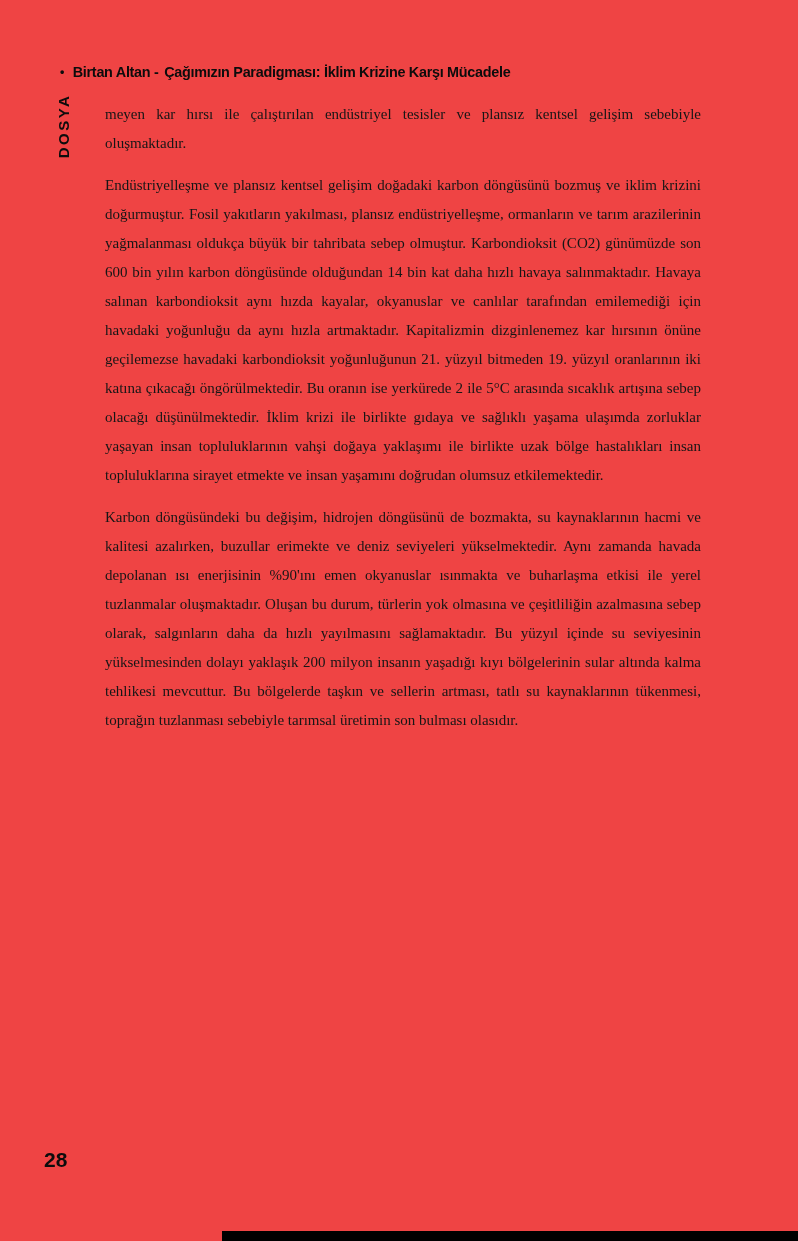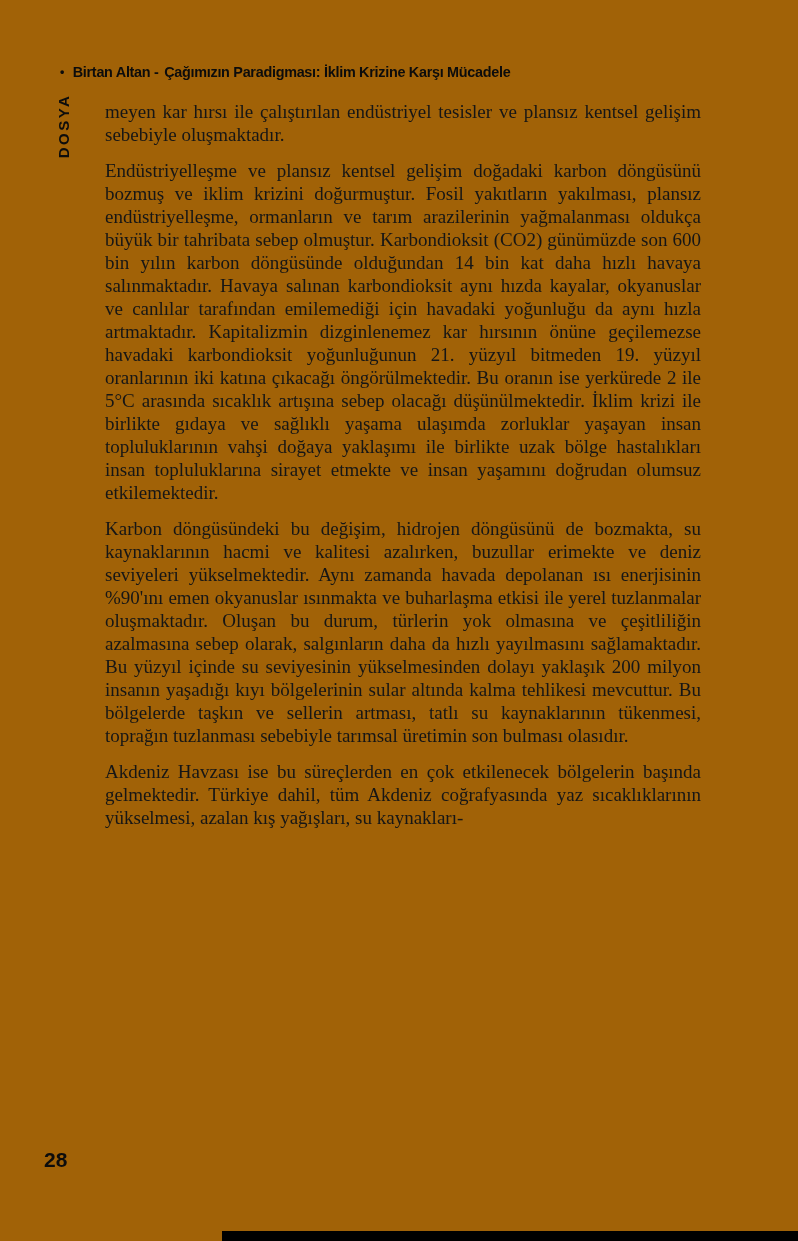--- a/index.html
+++ b/index.html
@@ -4,21 +4,21 @@
 <style>
   html, body {
     margin: 0;
     padding: 0;
     background: #ffffff;
   }
   .page {
     position: relative;
     width: 798px;
     height: 1241px;
-    background: #a16207;
+    background: #ef4444;
     color: #161616;
     font-family: "Liberation Serif", serif;
     overflow: hidden;
   }
   .page-header {
     position: absolute;
     left: 60px;
     top: 63px;
     font-family: "Liberation Sans", sans-serif;
     font-size: 15px;
@@ -57,22 +57,22 @@
   .article-body {
     position: absolute;
     left: 105px;
     top: 100px;
     width: 596px;
     text-align: justify;
     hyphens: auto;
   }
   .article-body p {
     margin: 0 0 13px 0;
-    font-size: 19px;
-    line-height: 23px;
+    font-size: 15px;
+    line-height: 29px;
     color: #161616;
   }
   .page-number {
     position: absolute;
     left: 44px;
     top: 1148px;
     font-family: "Liberation Sans", sans-serif;
     font-size: 21px;
     font-weight: bold;
     color: #0c0c0c;
@@ -94,20 +94,19 @@
   <header class="page-header">
     <span class="bullet">•</span><span class="author">Birtan Altan - </span><span class="title">Çağımızın Paradigması: İklim Krizine Karşı Mücadele</span>
   </header>
 
   <div class="section-label">DOSYA</div>
 
   <main class="article-body">
     <p>meyen kar hırsı ile çalıştırılan endüstriyel tesisler ve plansız kentsel gelişim sebebiyle oluşmaktadır.</p>
     <p>Endüstriyelleşme ve plansız kentsel gelişim doğadaki karbon döngüsünü bozmuş ve iklim krizini doğurmuştur. Fosil yakıtların yakılması, plansız endüstriyelleşme, ormanların ve tarım arazilerinin yağmalanması oldukça büyük bir tahribata sebep olmuştur. Karbondioksit (CO2) günümüzde son 600 bin yılın karbon döngüsünde olduğundan 14 bin kat daha hızlı havaya salınmaktadır. Havaya salınan karbondioksit aynı hızda kayalar, okyanuslar ve canlılar tarafından emilemediği için havadaki yoğunluğu da aynı hızla artmaktadır. Kapitalizmin dizginlenemez kar hırsının önüne geçilemezse havadaki karbondioksit yoğunluğunun 21. yüzyıl bitmeden 19. yüzyıl oranlarının iki katına çıkacağı öngörülmektedir. Bu oranın ise yerkürede 2 ile 5°C arasında sıcaklık artışına sebep olacağı düşünülmektedir. İklim krizi ile birlikte gıdaya ve sağlıklı yaşama ulaşımda zorluklar yaşayan insan topluluklarının vahşi doğaya yaklaşımı ile birlikte uzak bölge hastalıkları insan topluluklarına sirayet etmekte ve insan yaşamını doğrudan olumsuz etkilemektedir.</p>
     <p>Karbon döngüsündeki bu değişim, hidrojen döngüsünü de bozmakta, su kaynaklarının hacmi ve kalitesi azalırken, buzullar erimekte ve deniz seviyeleri yükselmektedir. Aynı zamanda havada depolanan ısı enerjisinin %90'ını emen okyanuslar ısınmakta ve buharlaşma etkisi ile yerel tuzlanmalar oluşmaktadır. Oluşan bu durum, türlerin yok olmasına ve çeşitliliğin azalmasına sebep olarak, salgınların daha da hızlı yayılmasını sağlamaktadır. Bu yüzyıl içinde su seviyesinin yükselmesinden dolayı yaklaşık 200 milyon insanın yaşadığı kıyı bölgelerinin sular altında kalma tehlikesi mevcuttur. Bu bölgelerde taşkın ve sellerin artması, tatlı su kaynaklarının tükenmesi, toprağın tuzlanması sebebiyle tarımsal üretimin son bulması olasıdır.</p>
-    <p>Akdeniz Havzası ise bu süreçlerden en çok etkilenecek bölgelerin başında gelmektedir. Türkiye dahil, tüm Akdeniz coğrafyasında yaz sıcaklıklarının yükselmesi, azalan kış yağışları, su kaynakları-</p>
   </main>
 
   <div class="page-number">28</div>
 
   <div class="bottom-bar"></div>
 
 </div>
 
 </body></html>

